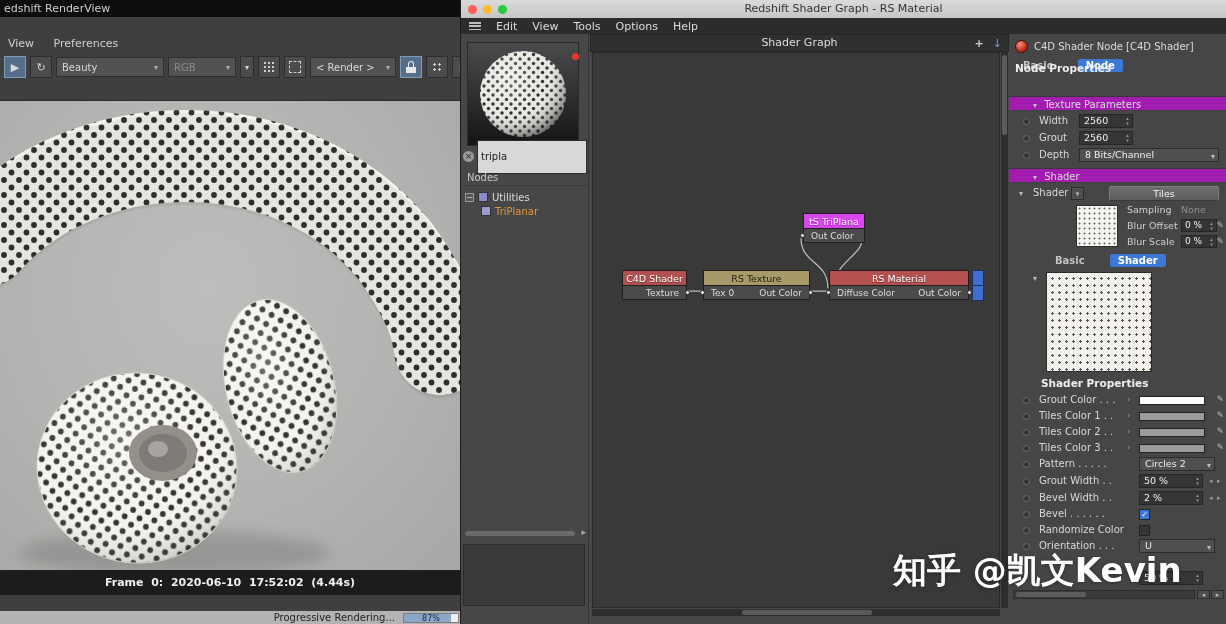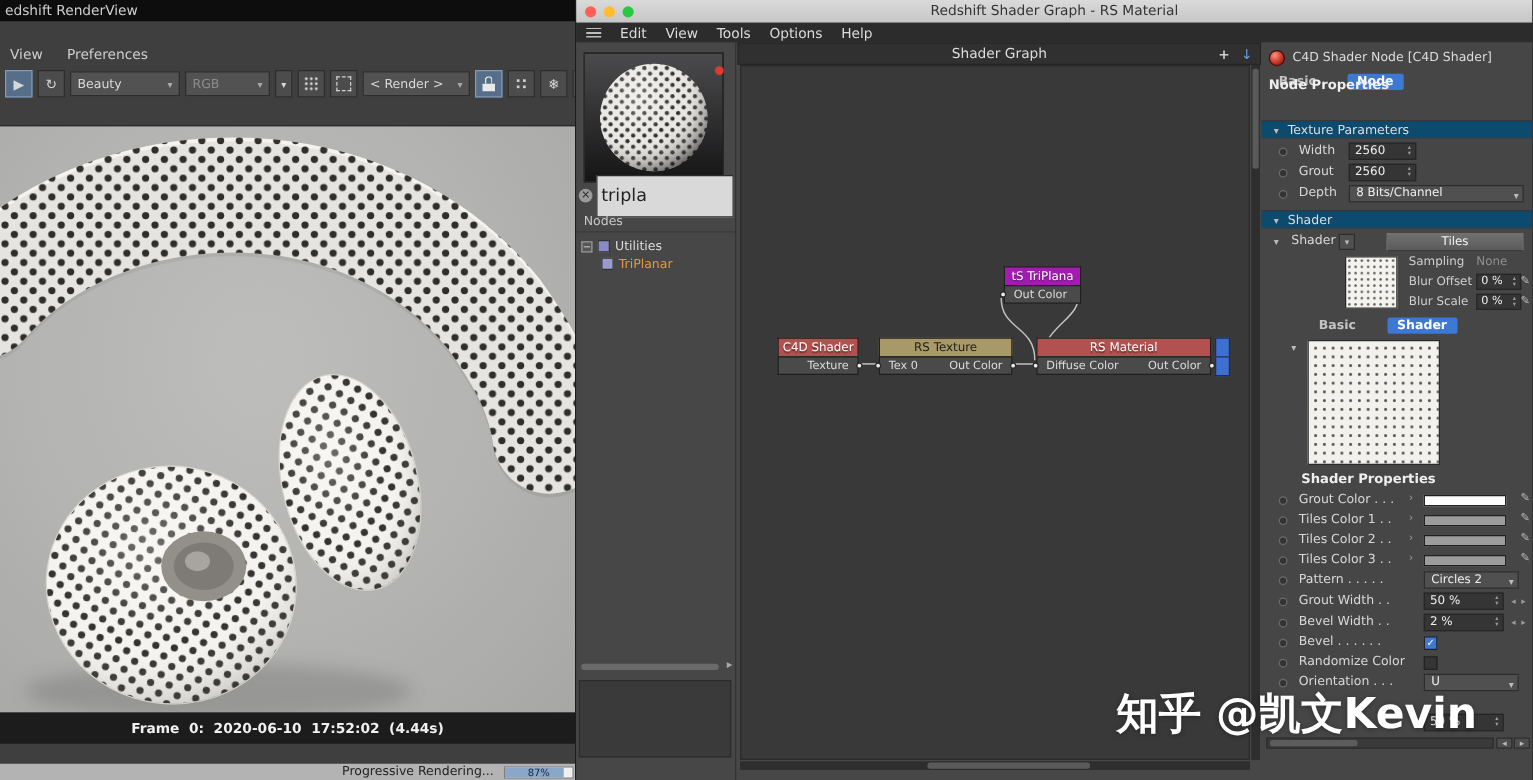--- a/index.html
+++ b/index.html
@@ -12,21 +12,21 @@
   .rv-title { height:17px; background:#0d0d0d; color:#cfcfcf; font-size:11px; line-height:17px; padding-left:4px; }
   .rv-menu { position:absolute; top:37px; left:8px; font-size:11px; color:#cfcfcf; }
   .rv-menu span { margin-right:16px; cursor:default; }
   .rv-toolbar { position:absolute; top:54px; left:4px; width:456px; height:26px; display:flex; gap:4px; align-items:center; overflow:hidden; }
   .tb-btn { height:22px; min-width:22px; background:#4c4c4c; border:1px solid #2d2d2d; color:#d8d8d8; display:flex; align-items:center; justify-content:center; font-size:11px; flex:0 0 auto; }
   .tb-btn.active { background:#566e8a; border-color:#7f9ab5; }
   .tb-btn.narrow { min-width:14px; font-size:8px; }
   .tb-dd { height:20px; background:#525252; border:1px solid #2d2d2d; color:#d8d8d8; font-size:10px; display:flex; align-items:center; padding:0 5px; flex:0 0 auto; }
   .tb-dd .dda { margin-left:auto; font-size:8px; color:#aaa; padding-left:6px; }
   .tb-dd.dim { color:#8c8c8c; }
-  .w86 { width:88px; } .w44 { width:68px;justify-content:space-between; } .w84 { width:86px; }
+  .w86 { width:108px; } .w44 { width:68px;justify-content:space-between; } .w84 { width:86px; }
   .icon-dither { width:12px; height:12px; background-image:radial-gradient(circle,#cfcfcf 1px,transparent 1.2px); background-size:4px 4px; }
   .icon-marquee { width:12px; height:12px; border:1px dashed #cfcfcf; }
   .icon-grid { width:12px; height:12px; background-image:radial-gradient(circle,#cfcfcf 1.2px,transparent 1.4px); background-size:5px 5px; background-position:1px 1px; }
   .icon-lock { position:relative; width:10px; height:12px; }
   .icon-lock .shackle { position:absolute; left:2px; top:0; width:6px; height:6px; border:1.5px solid #e8e8e8; border-bottom:none; border-radius:4px 4px 0 0; }
   .icon-lock .lbody { position:absolute; left:0; bottom:0; width:10px; height:6px; background:#e8e8e8; }
   .rv-viewport { position:absolute; top:100px; left:0; width:460px; height:470px; border-top:1px solid #2a2a2a;
       background:radial-gradient(ellipse at 45% 40%, #bdbdbb 0%, #b3b3b1 55%, #a7a7a5 100%); }
   .rv-status { position:absolute; top:570px; left:0; width:460px; height:25px; background:#1c1c1c; color:#f0f0f0; font-size:11px; font-weight:bold; display:flex; align-items:center; justify-content:center; white-space:pre; }
   .rv-progress { position:absolute; left:0; bottom:0; width:460px; height:13px; background:#b3b3b3; display:flex; align-items:center; justify-content:flex-end; }
@@ -42,21 +42,21 @@
   .light { width:9px; height:9px; border-radius:50%; }
   .sg-menu { height:16px; background:#2c2c2c; display:flex; align-items:center; gap:15px; padding-left:8px; font-size:11px; color:#dcdcdc; }
   .burger { width:12px; height:8px; background:repeating-linear-gradient(#bdbdbd 0 1.5px, transparent 1.5px 3.3px); }
 
   
   .palette { position:absolute; left:0; top:34px; width:128px; bottom:0; background:#474747; border-right:1px solid #333; }
   .prev-box { position:absolute; left:6px; top:8px; width:112px; height:104px; background:#161617; border:1px solid #2a2a2a; }
   .rec-dot { position:absolute; left:104px; top:10px; width:7px; height:7px; border-radius:50%; background:#e03a2f; }
   .search-row { position:absolute; left:2px; top:114px; width:124px; height:17px; display:flex; align-items:center; }
   .clear-icon { width:11px; height:11px; border-radius:50%; background:#9a9a9a; color:#2c2c2c; font-size:9px; line-height:11px; text-align:center; margin-right:3px; flex:0 0 auto; }
-  .search-input { flex:1; min-width:0; height:25px; background:#d9d9d9; border:1px solid #2b2b2b; font-size:14px; color:#222; padding:16px 3px; font-family:"DejaVu Sans",sans-serif; }
+  .search-input { flex:1; min-width:0; height:25px; background:#d9d9d9; border:1px solid #2b2b2b; font-size:10px; color:#222; padding:16px 3px; font-family:"DejaVu Sans",sans-serif; }
   .nodes-bar { position:absolute; top:136px; left:0; right:0; height:16px; border-bottom:1px solid #3a3a3a; color:#c8c8c8; font-size:10px; padding-left:6px; line-height:16px; }
   .tree { position:absolute; top:156px; left:4px; right:2px; font-size:10px; color:#dcdcdc; }
   .tree-row { height:14px; display:flex; align-items:center; gap:4px; }
   .tree-row.child { padding-left:16px; }
   .expander { width:9px; height:9px; border:1px solid #999; background:#565656; color:#ddd; font-size:8px; line-height:7px; text-align:center; flex:0 0 auto; }
   .t-icon { width:10px; height:10px; flex:0 0 auto; border:1px solid #333; }
   .t-icon.utils { background:#8a8ac8; }
   .t-icon.tp { background:#9a9ad0; }
   .lab-orange { color:#e09a3e; }
   .pal-scroll { position:absolute; top:497px; left:4px; width:110px; height:5px; background:#6a6a6a; border-radius:3px; }
@@ -74,33 +74,33 @@
   .v-thumb { position:absolute; left:1px; top:3px; width:5px; height:80px; background:#5a5a5a; border-radius:2px; }
   .h-scroll { position:absolute; left:2px; right:9px; bottom:8px; height:7px; background:#2e2e2e; }
   .h-thumb { position:absolute; top:1px; left:150px; width:130px; height:5px; background:#5a5a5a; border-radius:2px; }
   .wires { position:absolute; left:0; top:0; width:100%; height:100%; }
   .node { position:absolute; font-size:9.5px; }
   .node-h { height:15px; line-height:15px; text-align:center; color:#fff; border:1px solid #1f1f1f; border-bottom:none; text-shadow:0 1px 1px rgba(0,0,0,.45); white-space:nowrap; overflow:hidden; padding:0 2px; }
   .node-h.dark { color:#1f1e18; text-shadow:none; }
   .node-b { height:15px; background:#4a4a4a; border:1px solid #1f1f1f; display:flex; align-items:center; justify-content:space-between; color:#dcdcdc; padding:0 7px; position:relative; font-size:9px; }
   .port { position:absolute; width:5px; height:5px; border-radius:50%; background:#ececec; border:1px solid #2a2a2a; top:4px; }
   .port.in { left:-4px; } .port.out { right:-4px; }
-  .hdr-red { background:#b35050; } .hdr-tan { background:#a89a68; } .hdr-purple { background:#a21caf; }
+  .hdr-red { background:#b35050; } .hdr-tan { background:#a89a68; } .hdr-purple { background:#d946ef; }
   .blue-strip { position:absolute; left:379px; top:217px; width:12px; height:31px; background:#3f6fd0; border:1px solid #1f2f55; }
   .blue-strip i { position:absolute; left:0; right:0; top:14px; height:1px; background:#1f2f55; display:block; }
 
   
   .props { position:absolute; left:548px; top:34px; width:218px; bottom:0; background:#464646; font-size:10px; color:#dcdcdc; overflow:hidden; }
   .p-nodehead { position:absolute; top:6px; left:6px; display:flex; align-items:center; gap:6px; }
   .mat-ball { width:13px; height:13px; border-radius:50%; background:radial-gradient(circle at 35% 30%, #ff9080, #c03020 60%, #7a140e); border:1px solid #4a0d08; }
   .p-tabs { position:absolute; left:6px; display:flex; gap:17px;font-weight:bold; }
   .tab { padding:1px 8px; font-size:10px; color:#c4c4c4; border-radius:2px; }
   .tab.sel { background:#3c78d4; color:#fff; }
   .p-heading { position:absolute; left:6px; font-weight:bold; font-size:10.5px; color:#efefef; }
-  .p-section { position:absolute; left:0; right:0; height:15px; background:#0c4a6e; border-top:1px solid #383838; border-bottom:1px solid #404040; color:#ddd; line-height:15px; padding-left:10px; }
+  .p-section { position:absolute; left:0; right:0; height:15px; background:#a21caf; border-top:1px solid #383838; border-bottom:1px solid #404040; color:#ddd; line-height:15px; padding-left:24px; }
   .p-section .sec-chev { font-size:8px; color:#bbb; margin-right:4px; }
   .p-row { position:absolute; left:0; right:0; height:15px; }
   .dot-ico { position:absolute; left:14px; top:4px; width:7px; height:7px; border-radius:50%; background:#333; border:1px solid #6b6b6b; }
   .row-label { position:absolute; left:30px; top:1px; white-space:nowrap; font-size:10px; color:#d8d8d8;text-align:right; }
   .num-field { position:absolute; top:0; height:14px; background:#353535; border:1px solid #262626; color:#eee; font-size:9.5px; line-height:12px; padding:0 10px 0 4px; }
   .spin { position:absolute; right:1px; top:1px; width:7px; color:#999; font-size:5px; line-height:5px; text-align:center; }
   .spin b { display:block; font-weight:normal; }
   .dd-field { position:absolute; top:0; height:14px; background:#505050; border:1px solid #2c2c2c; color:#efefef; font-size:9.5px; line-height:12px; padding:0 14px 0 5px; }
   .dd-field .dda { position:absolute; right:3px; top:2px; font-size:8px; color:#bbb; }
   .f70 { left:70px; width:54px; }

